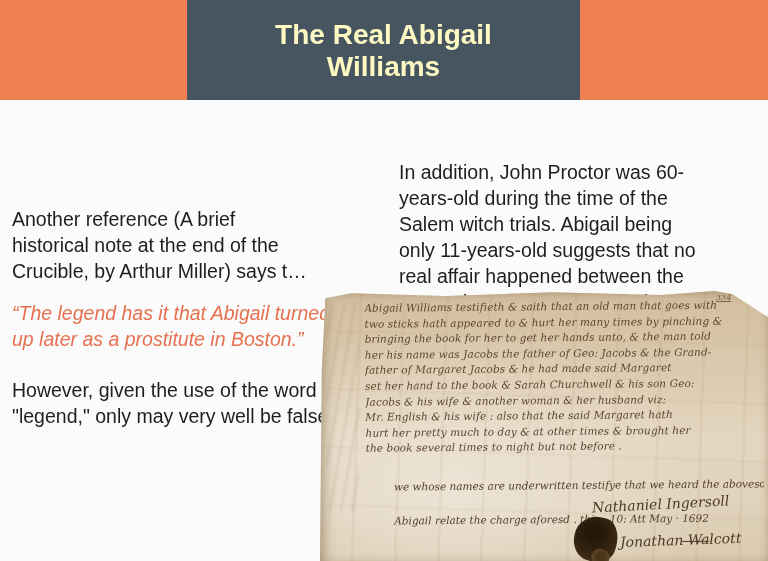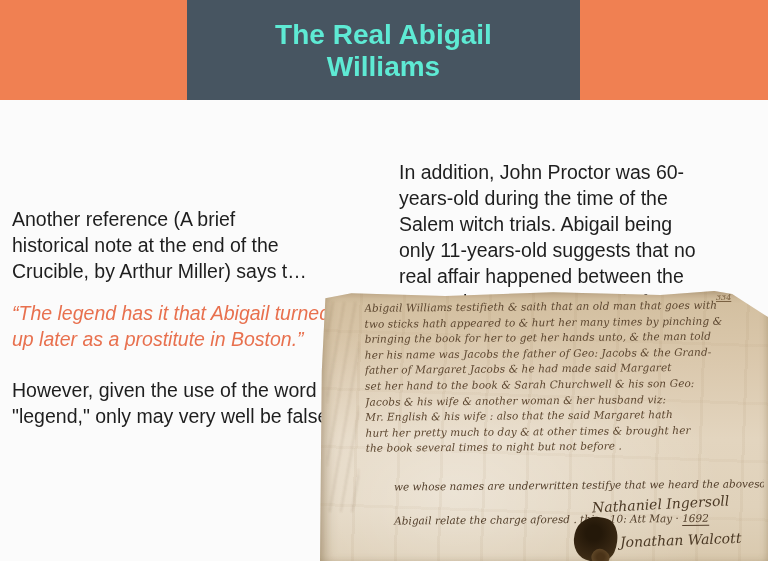--- a/index.html
+++ b/index.html
@@ -18,21 +18,21 @@
   .header-band {
     position: absolute; left: 0; top: 0; width: 768px; height: 100px;
     background: #F08052;
   }
   .header-title-block {
     position: absolute; left: 187px; top: 0; width: 393px; height: 100px;
     background: #475561;
     display: flex; align-items: center; justify-content: center;
   }
   .slide-title {
-    color: #5eead4;
+    color: #fef9c3;
     font-size: 28px; line-height: 32px; font-weight: bold;
     text-align: center; white-space: pre-line;
     padding-top: 2px;
   }
 
   
   .txt {
     position: absolute;
     font-size: 19.5px; line-height: 26px;
     color: #1E1E1E;
@@ -84,21 +84,21 @@
     letter-spacing: 0.1px;
   }
   .ms-attestation {
     position: absolute; left: 54px; top: 170px; width: 390px;
     font-family: "DejaVu Serif", serif; font-style: italic;
     font-size: 10.5px; line-height: 17px;
     color: #54402C;
     white-space: pre; overflow: hidden;
     transform: rotate(-0.5deg);
   }
-  .ms-year { border-bottom: 1px solid #54402C; padding-bottom: 1px; }
+  .ms-year { border-bottom: 1px solid #54402C; padding-bottom: 17px; }
   .ms-sig {
     position: absolute;
     font-family: "DejaVu Serif", serif; font-style: italic;
     font-size: 14px; color: #4A3824; white-space: nowrap;
   }
   .ms-sig-1 { left: 272px; top: 206px; transform: rotate(-3deg); }
   .ms-sig-2 { left: 300px; top: 242px; transform: rotate(-2deg); }
   .ink-blot {
     position: absolute; left: 254px; top: 226px; width: 44px; height: 46px;
     background: radial-gradient(circle at 40% 40%, #241809 20%, #3a2914 65%, #54401f 100%);

